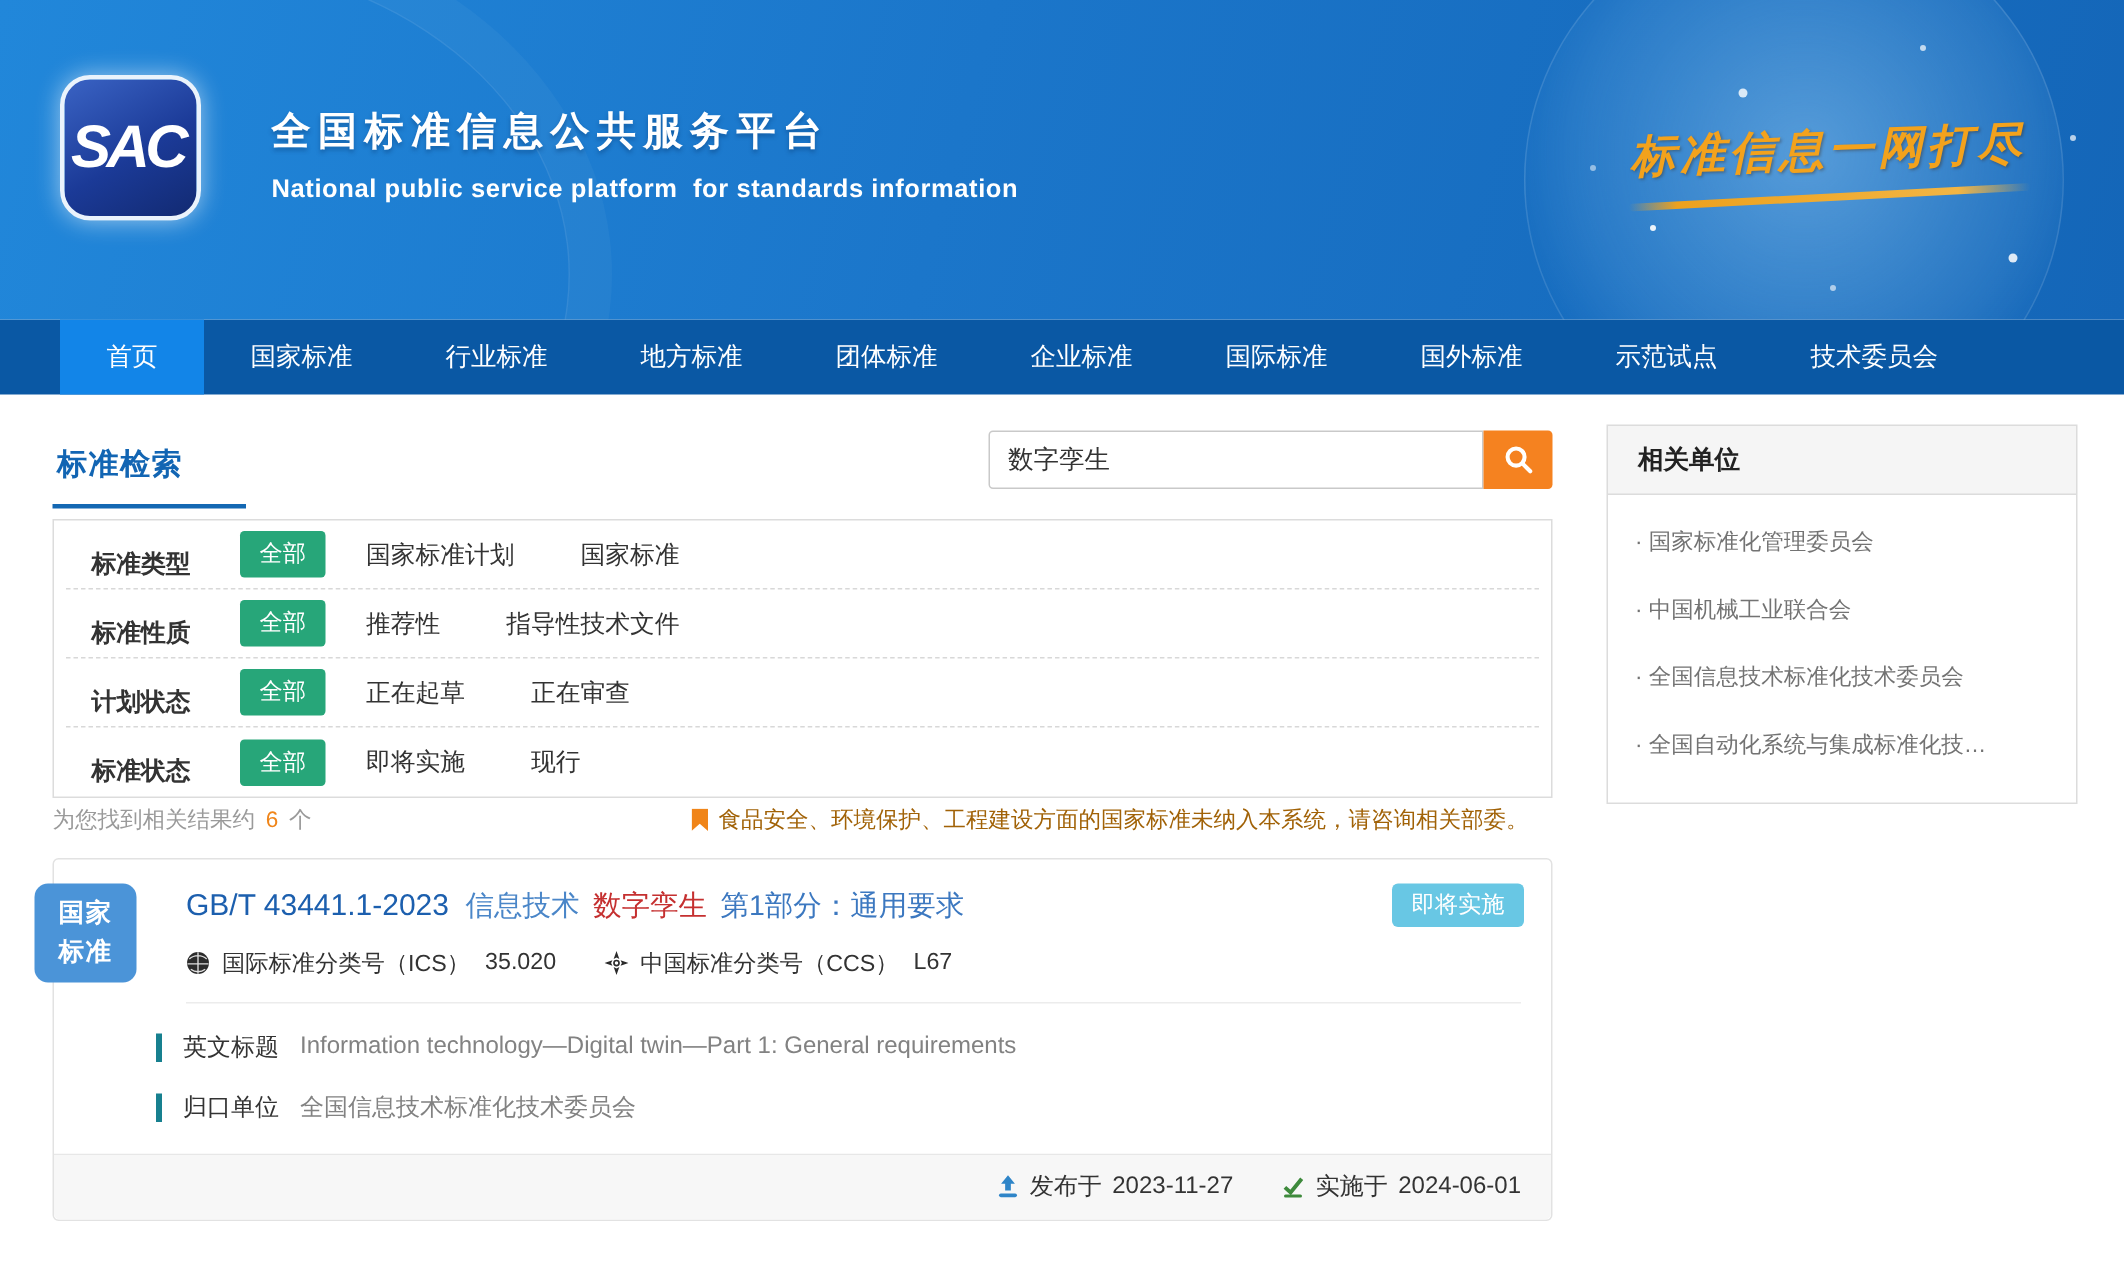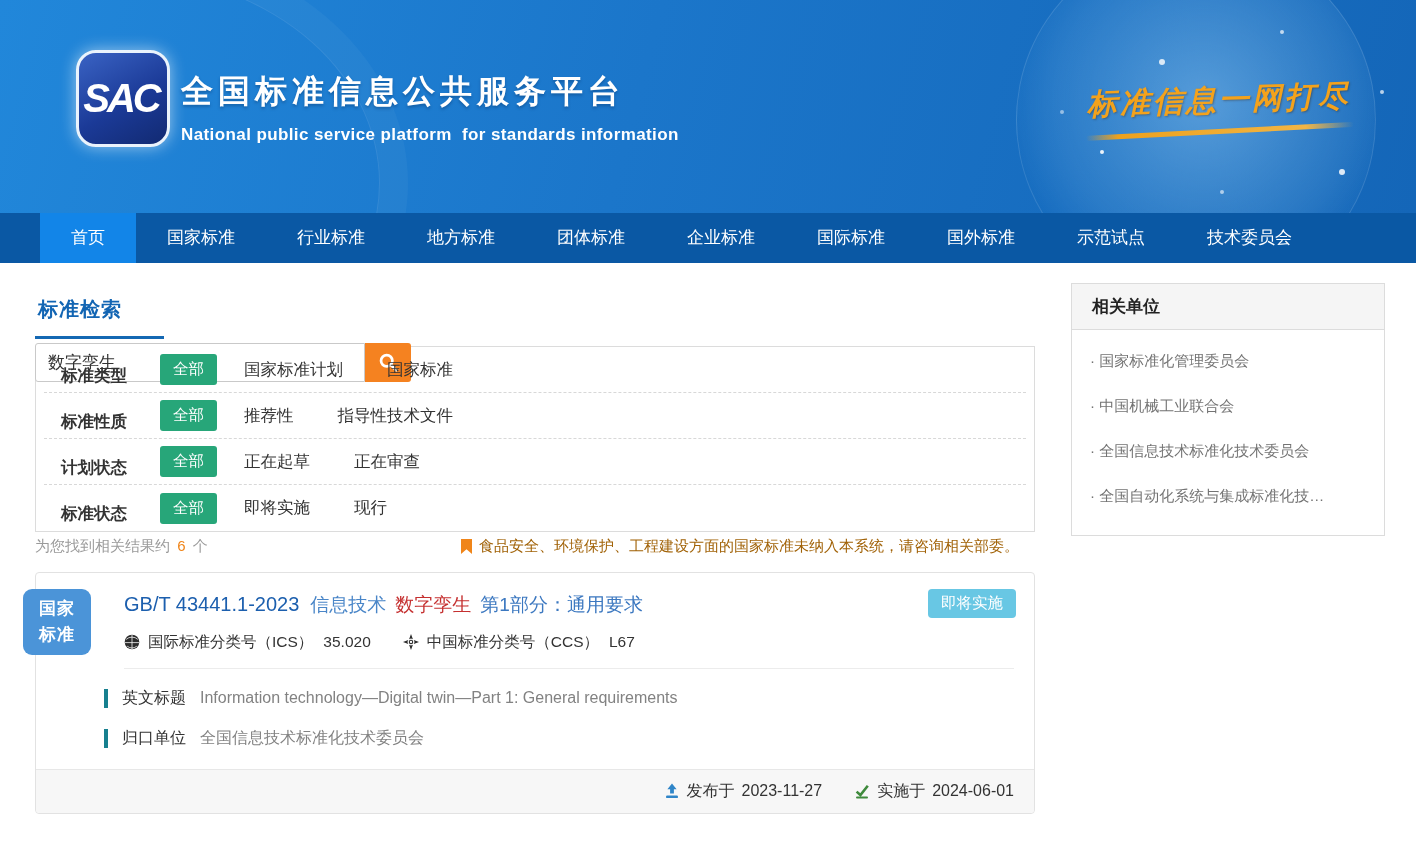--- a/index.html
+++ b/index.html
@@ -11,46 +11,46 @@
   .hdr-globe { position:absolute; right:40px; top:-60px; width:360px; height:360px; border-radius:50%;
     background:radial-gradient(circle at 52% 45%, rgba(150,205,245,.50), rgba(150,205,245,.15) 55%, transparent 72%);
     border:1px solid rgba(255,255,255,.12); }
   .hdr-ring { position:absolute; left:-140px; bottom:-180px; width:520px; height:420px; border-radius:50%;
     border:1px solid rgba(255,255,255,.10); box-shadow:0 0 0 28px rgba(255,255,255,.04); }
   .hdr-dots { position:absolute; width:4px; height:4px; border-radius:50%; background:rgba(255,255,255,.9);
     left:1100px; top:150px;
     box-shadow: 60px -90px 0 1px rgba(255,255,255,.8), 180px -120px 0 0 rgba(255,255,255,.7),
       240px 20px 0 1px rgba(255,255,255,.85), 120px 40px 0 0 rgba(255,255,255,.6),
       -40px -40px 0 0 rgba(255,255,255,.5), 280px -60px 0 0 rgba(255,255,255,.7); }
-  .logo-box { position:absolute; left:76px; top:50px; width:94px; height:97px; border-radius:20px;
+  .logo-box { position:absolute; left:40px; top:50px; width:94px; height:97px; border-radius:20px;
     background:linear-gradient(150deg,#3a63c4 0%, #1b3a97 55%, #122a72 100%);
     border:3px solid #eaf3fc; box-shadow:0 0 16px rgba(255,255,255,.55);
     display:flex; align-items:center; justify-content:center; }
   .logo-text { color:#fff; font-size:40px; font-weight:bold; font-style:italic; letter-spacing:-3px; padding-right:4px; }
   .hdr-titles { position:absolute; left:181px; top:70px; }
-  .hdr-title { color:#fff; font-size:32px; font-weight:bold; letter-spacing:5px; text-shadow:0 2px 3px rgba(0,40,90,.35); }
+  .hdr-title { color:#fff; font-size:26px; font-weight:bold; letter-spacing:5px; text-shadow:0 2px 3px rgba(0,40,90,.35); }
   .hdr-subtitle { margin-top:11px; color:#fff; font-size:17px; font-weight:bold; letter-spacing:.4px; white-space:pre; }
   .hdr-slogan-wrap { position:absolute; right:52px; top:80px; width:290px; text-align:center; transform:rotate(-2deg); }
   .hdr-slogan { color:#f3a21c; font-size:30px; font-weight:bold; font-style:italic; letter-spacing:3px;
     text-shadow:1px 1px 2px rgba(60,30,0,.35); white-space:nowrap; }
   .hdr-slogan-line { margin:8px auto 0; width:268px; height:5px; border-radius:3px; transform:rotate(-1deg);
     background:linear-gradient(90deg, rgba(240,170,40,0), #eda11d 12%, #f2b544 82%, rgba(240,170,40,0)); }
 
   
   .main-nav { height:50px; background:#0a58a4; display:flex; padding-left:40px; }
   .nav-item { line-height:50px; padding:0 31px; color:#fff; font-size:17px; cursor:pointer; white-space:nowrap; }
   .nav-item.active { background:#1285e8; }
 
   
   .content { display:flex; padding:20px 31px 30px 35px; }
   .main-col { width:1000px; flex:none; }
   .side-col { width:314px; flex:none; margin-left:36px; }
 
   
-  .section-row { display:flex; justify-content:space-between; align-items:flex-start; height:60px;flex-direction:column; }
+  .section-row { display:flex; justify-content:space-between; align-items:flex-start; height:60px; }
   .section-title-wrap { width:129px; padding:13px 2px 13px 3px; border-bottom:3px solid #1468b3; }
   .section-title { color:#1265b3; font-size:20px; font-weight:bold; letter-spacing:1px; }
   .search-box { display:flex; margin-top:4px; }
   .search-input { width:330px; height:39px; border:1px solid #c9c9c9; border-radius:3px 0 0 3px;
     padding:0 12px; font-size:17px; color:#333; outline:none; font-family:"Liberation Sans", sans-serif; }
   .search-btn { width:46px; height:39px; background:#f58220; border:none; border-radius:0 3px 3px 0;
     display:flex; align-items:center; justify-content:center; cursor:pointer; }
 
   
   .filter-panel { margin-top:3px; border:1px solid #dcdcdc; background:#fff; }

